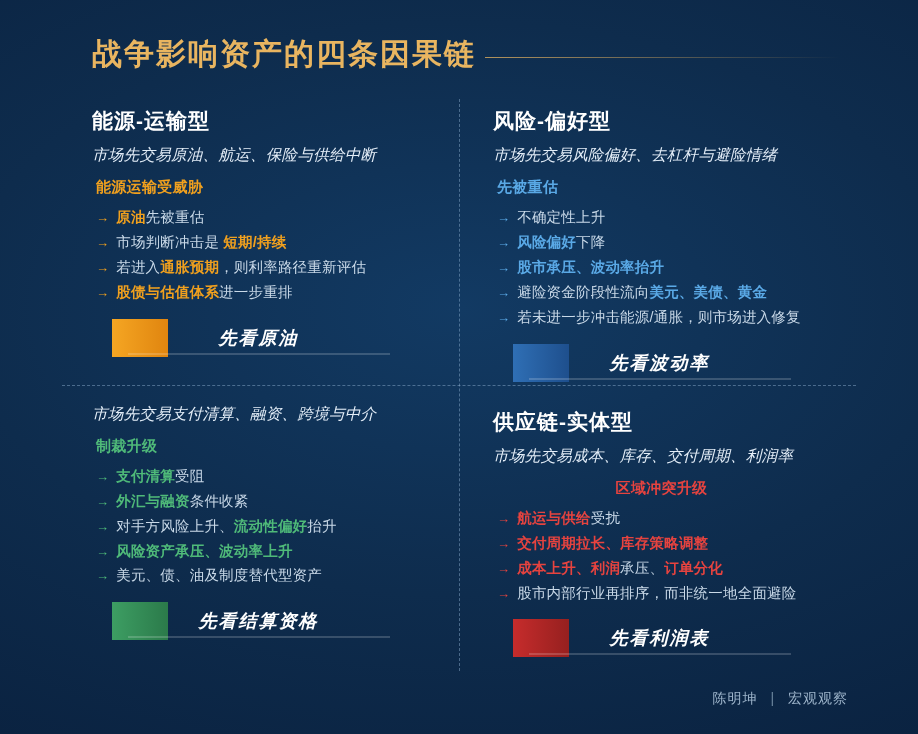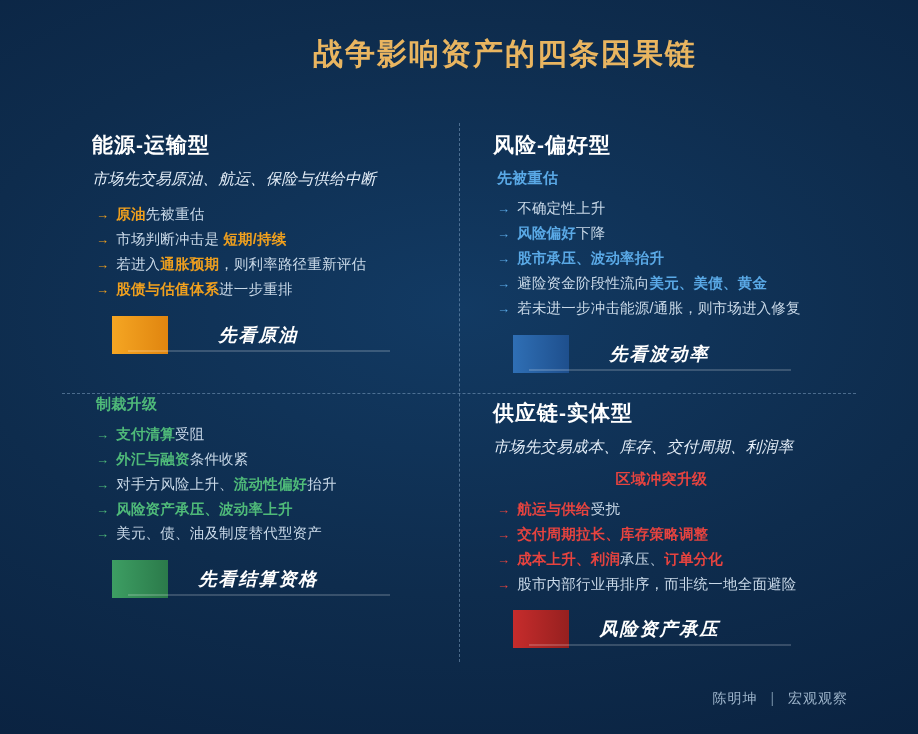--- a/index.html
+++ b/index.html
@@ -19,22 +19,21 @@
     height: 734px;
     background:
       radial-gradient(ellipse 900px 520px at 50% 42%, #123a63 0%, #0e2c4d 55%, #0a2240 100%);
     box-sizing: border-box;
     padding: 0;
   }
   .title-row {
     display: flex;
     align-items: center;
     padding: 34px 0 0 92px;
-    gap: 18px;
-    flex-direction: column;
+    gap: 9px;
   }
   .main-title {
     font-size: 30px;
     font-weight: bold;
     color: #e9b560;
     letter-spacing: 2px;
     white-space: nowrap;
   }
   .title-rule {
     flex: 1;
@@ -186,20 +185,21 @@
     <div class="title-rule"></div>
   </div>
 
   <div class="grid">
     <div class="vline"></div>
     <div class="hline"></div>
 
     <div class="quad q-energy">
       <h2>能源-运输型</h2>
       <p class="lede">市场先交易原油、航运、保险与供给中断</p>
+      <div class="kicker">能源运输受威胁</div>
       <ul class="points">
           <li>
             <span class="arrow">→</span>
             <span class="ptext"><b class="hl">原油</b><span>先被重估</span></span>
           </li>
           <li>
             <span class="arrow">→</span>
             <span class="ptext"><span>市场判断冲击是 </span><b class="hl">短期/持续</b></span>
           </li>
           <li>
@@ -215,20 +215,21 @@
         <div class="banner">
           <span class="chip"></span>
           <span class="bar"></span>
           <span class="txt">先看原油</span>
         </div>
       </div>
     </div>
 
     <div class="quad q-risk">
       <h2>风险-偏好型</h2>
+      <p class="lede">市场先交易风险偏好、去杠杆与避险情绪</p>
       <div class="kicker">先被重估</div>
       <ul class="points">
           <li>
             <span class="arrow">→</span>
             <span class="ptext"><span>不确定性上升</span></span>
           </li>
           <li>
             <span class="arrow">→</span>
             <span class="ptext"><b class="hl">风险偏好</b><span>下降</span></span>
           </li>
@@ -248,20 +249,21 @@
       <div class="banner-wrap">
         <div class="banner">
           <span class="chip"></span>
           <span class="bar"></span>
           <span class="txt">先看波动率</span>
         </div>
       </div>
     </div>
 
     <div class="quad q-sanction">
+      <p class="lede">市场先交易支付清算、融资、跨境与中介</p>
       <div class="kicker">制裁升级</div>
       <ul class="points">
           <li>
             <span class="arrow">→</span>
             <span class="ptext"><b class="hl">支付清算</b><span>受阻</span></span>
           </li>
           <li>
             <span class="arrow">→</span>
             <span class="ptext"><b class="hl">外汇与融资</b><span>条件收紧</span></span>
           </li>
@@ -306,21 +308,21 @@
           </li>
           <li>
             <span class="arrow">→</span>
             <span class="ptext"><span>股市内部行业再排序，而非统一地全面避险</span></span>
           </li>
         </ul>
       <div class="banner-wrap">
         <div class="banner">
           <span class="chip"></span>
           <span class="bar"></span>
-          <span class="txt">风险资产承压</span>
+          <span class="txt">先看利润表</span>
         </div>
       </div>
     </div>
   </div>
 
   <div class="footer">
     <span>陈明坤</span>
     <span class="sep">|</span>
     <span>宏观观察</span>
   </div>

